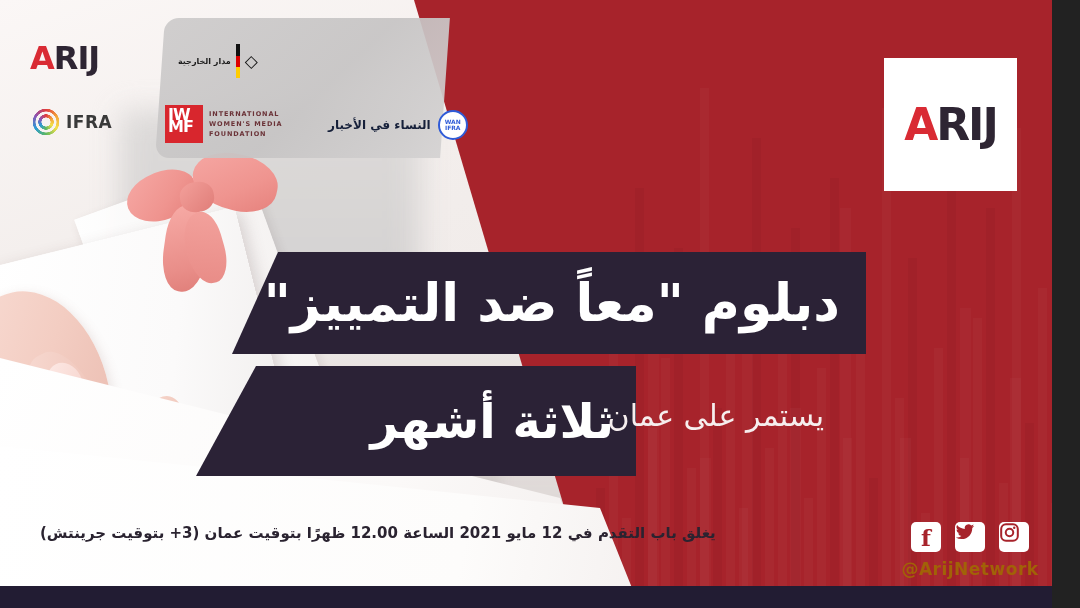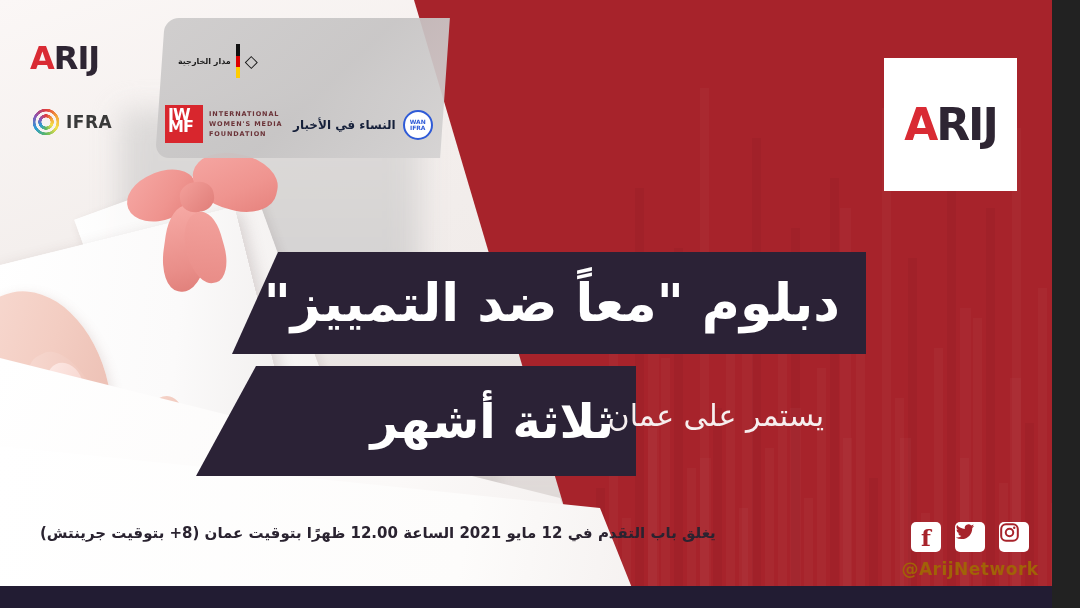--- a/index.html
+++ b/index.html
@@ -166,21 +166,21 @@
     background:linear-gradient(140deg,#7fc3d6 0%,#3f8fa8 45%,#2b5d6e 100%);}
   .fbj-txt{font-size:10px;font-weight:bold;color:#111;line-height:1.35;letter-spacing:.6px;}
 
   .iwmf{position:absolute;left:165px;top:105px;display:flex;align-items:center;gap:6px;}
   .iwmf-mark{width:38px;height:38px;background:#d8262d;color:#fff;
     font-size:16px;font-weight:bold;line-height:12px;padding:4px 3px;box-sizing:border-box;
     display:flex;flex-direction:column;align-items:flex-start;letter-spacing:-1px;}
   .iwmf-txt{font-size:6.5px;font-weight:bold;color:#6b3338;line-height:1.55;letter-spacing:.9px;}
 
   .wan{position:absolute;left:293px;top:110px;display:flex;align-items:center;gap:7px;}
-  .wan-txt{font-size:12px;color:#16203a;direction:rtl;font-weight:600;}
+  .wan-txt{font-size:12px;color:#16203a;direction:rtl;font-weight:600;margin-left:35px;}
   .wan-mark{width:26px;height:26px;border-radius:50%;border:2px solid #2f5bd7;
     display:flex;flex-direction:column;align-items:center;justify-content:center;
     color:#2f5bd7;font-size:6px;font-weight:bold;line-height:1.05;background:#fff;}
 
   
   .arij-badge{
     position:absolute;left:884px;top:58px;width:133px;height:133px;background:#fff;
     display:flex;align-items:center;justify-content:center;
   }
   .arij-badge .mark{font-size:44px;font-weight:bold;letter-spacing:-2px;color:#2e2533;line-height:1;}
@@ -365,21 +365,21 @@
   <div class="band band1">
     <span class="t">دبلوم "معاً ضد التمييز"</span>
   </div>
 
   <div class="band band2">
     <span class="t">ثلاثة أشهر</span>
   </div>
 
   <div class="subline">يستمر على عمان</div>
 
-  <div class="deadline">يغلق باب التقدم في 12 مايو 2021 الساعة 12.00 ظهرًا بتوقيت عمان (8+ بتوقيت جرينتش)</div>
+  <div class="deadline">يغلق باب التقدم في 12 مايو 2021 الساعة 12.00 ظهرًا بتوقيت عمان (3+ بتوقيت جرينتش)</div>
 
   <div class="social">
     <div class="social-icons">
       <span class="si">
         <span class="g" style="font-family:'DejaVu Serif',serif;font-size:23px;">f</span>
       </span>
       <span class="si">
         <svg width="20" height="20" viewBox="0 0 24 24">
           <path fill="#A7232B" d="M23 4.9a9 9 0 0 1-2.6.7 4.5 4.5 0 0 0 2-2.5 9 9 0 0 1-2.9 1.1 4.5 4.5 0 0 0-7.7 4.1A12.8 12.8 0 0 1 2.5 3.6a4.5 4.5 0 0 0 1.4 6 4.4 4.4 0 0 1-2-.6v.1a4.5 4.5 0 0 0 3.6 4.4 4.5 4.5 0 0 1-2 .1 4.5 4.5 0 0 0 4.2 3.1A9 9 0 0 1 1 18.5a12.7 12.7 0 0 0 6.9 2c8.3 0 12.8-6.9 12.8-12.8v-.6A9 9 0 0 0 23 4.9z"></path>
         </svg>

